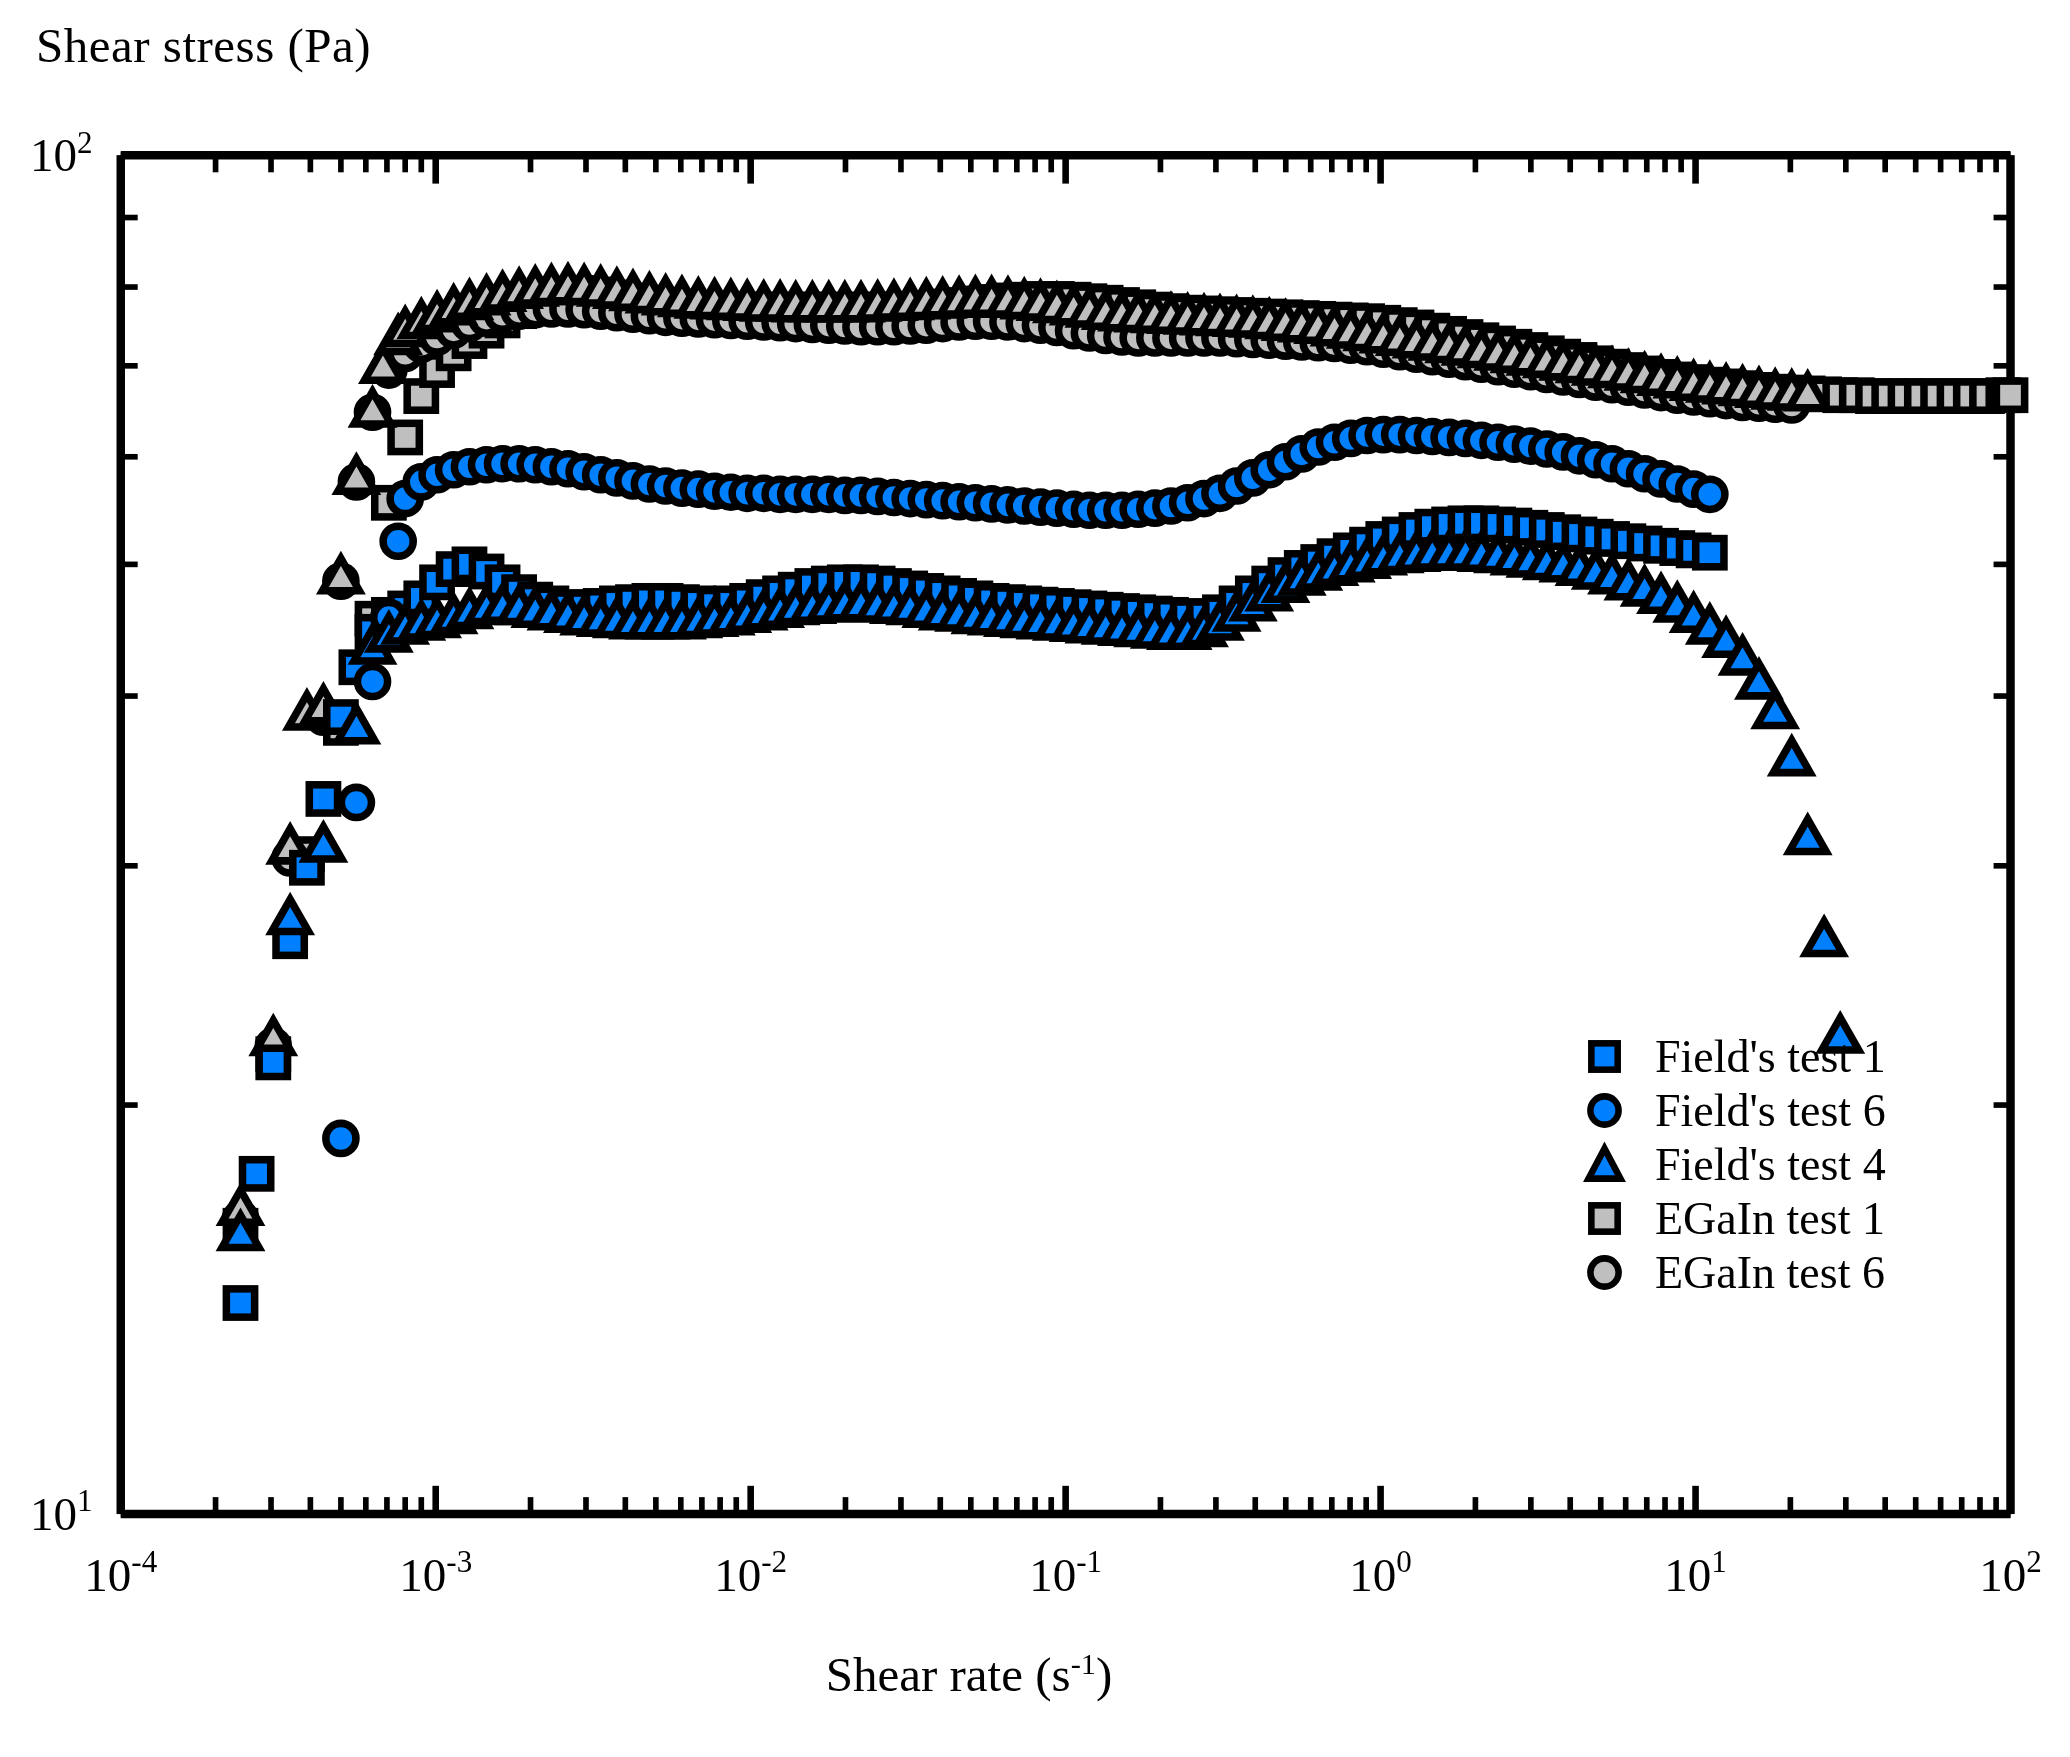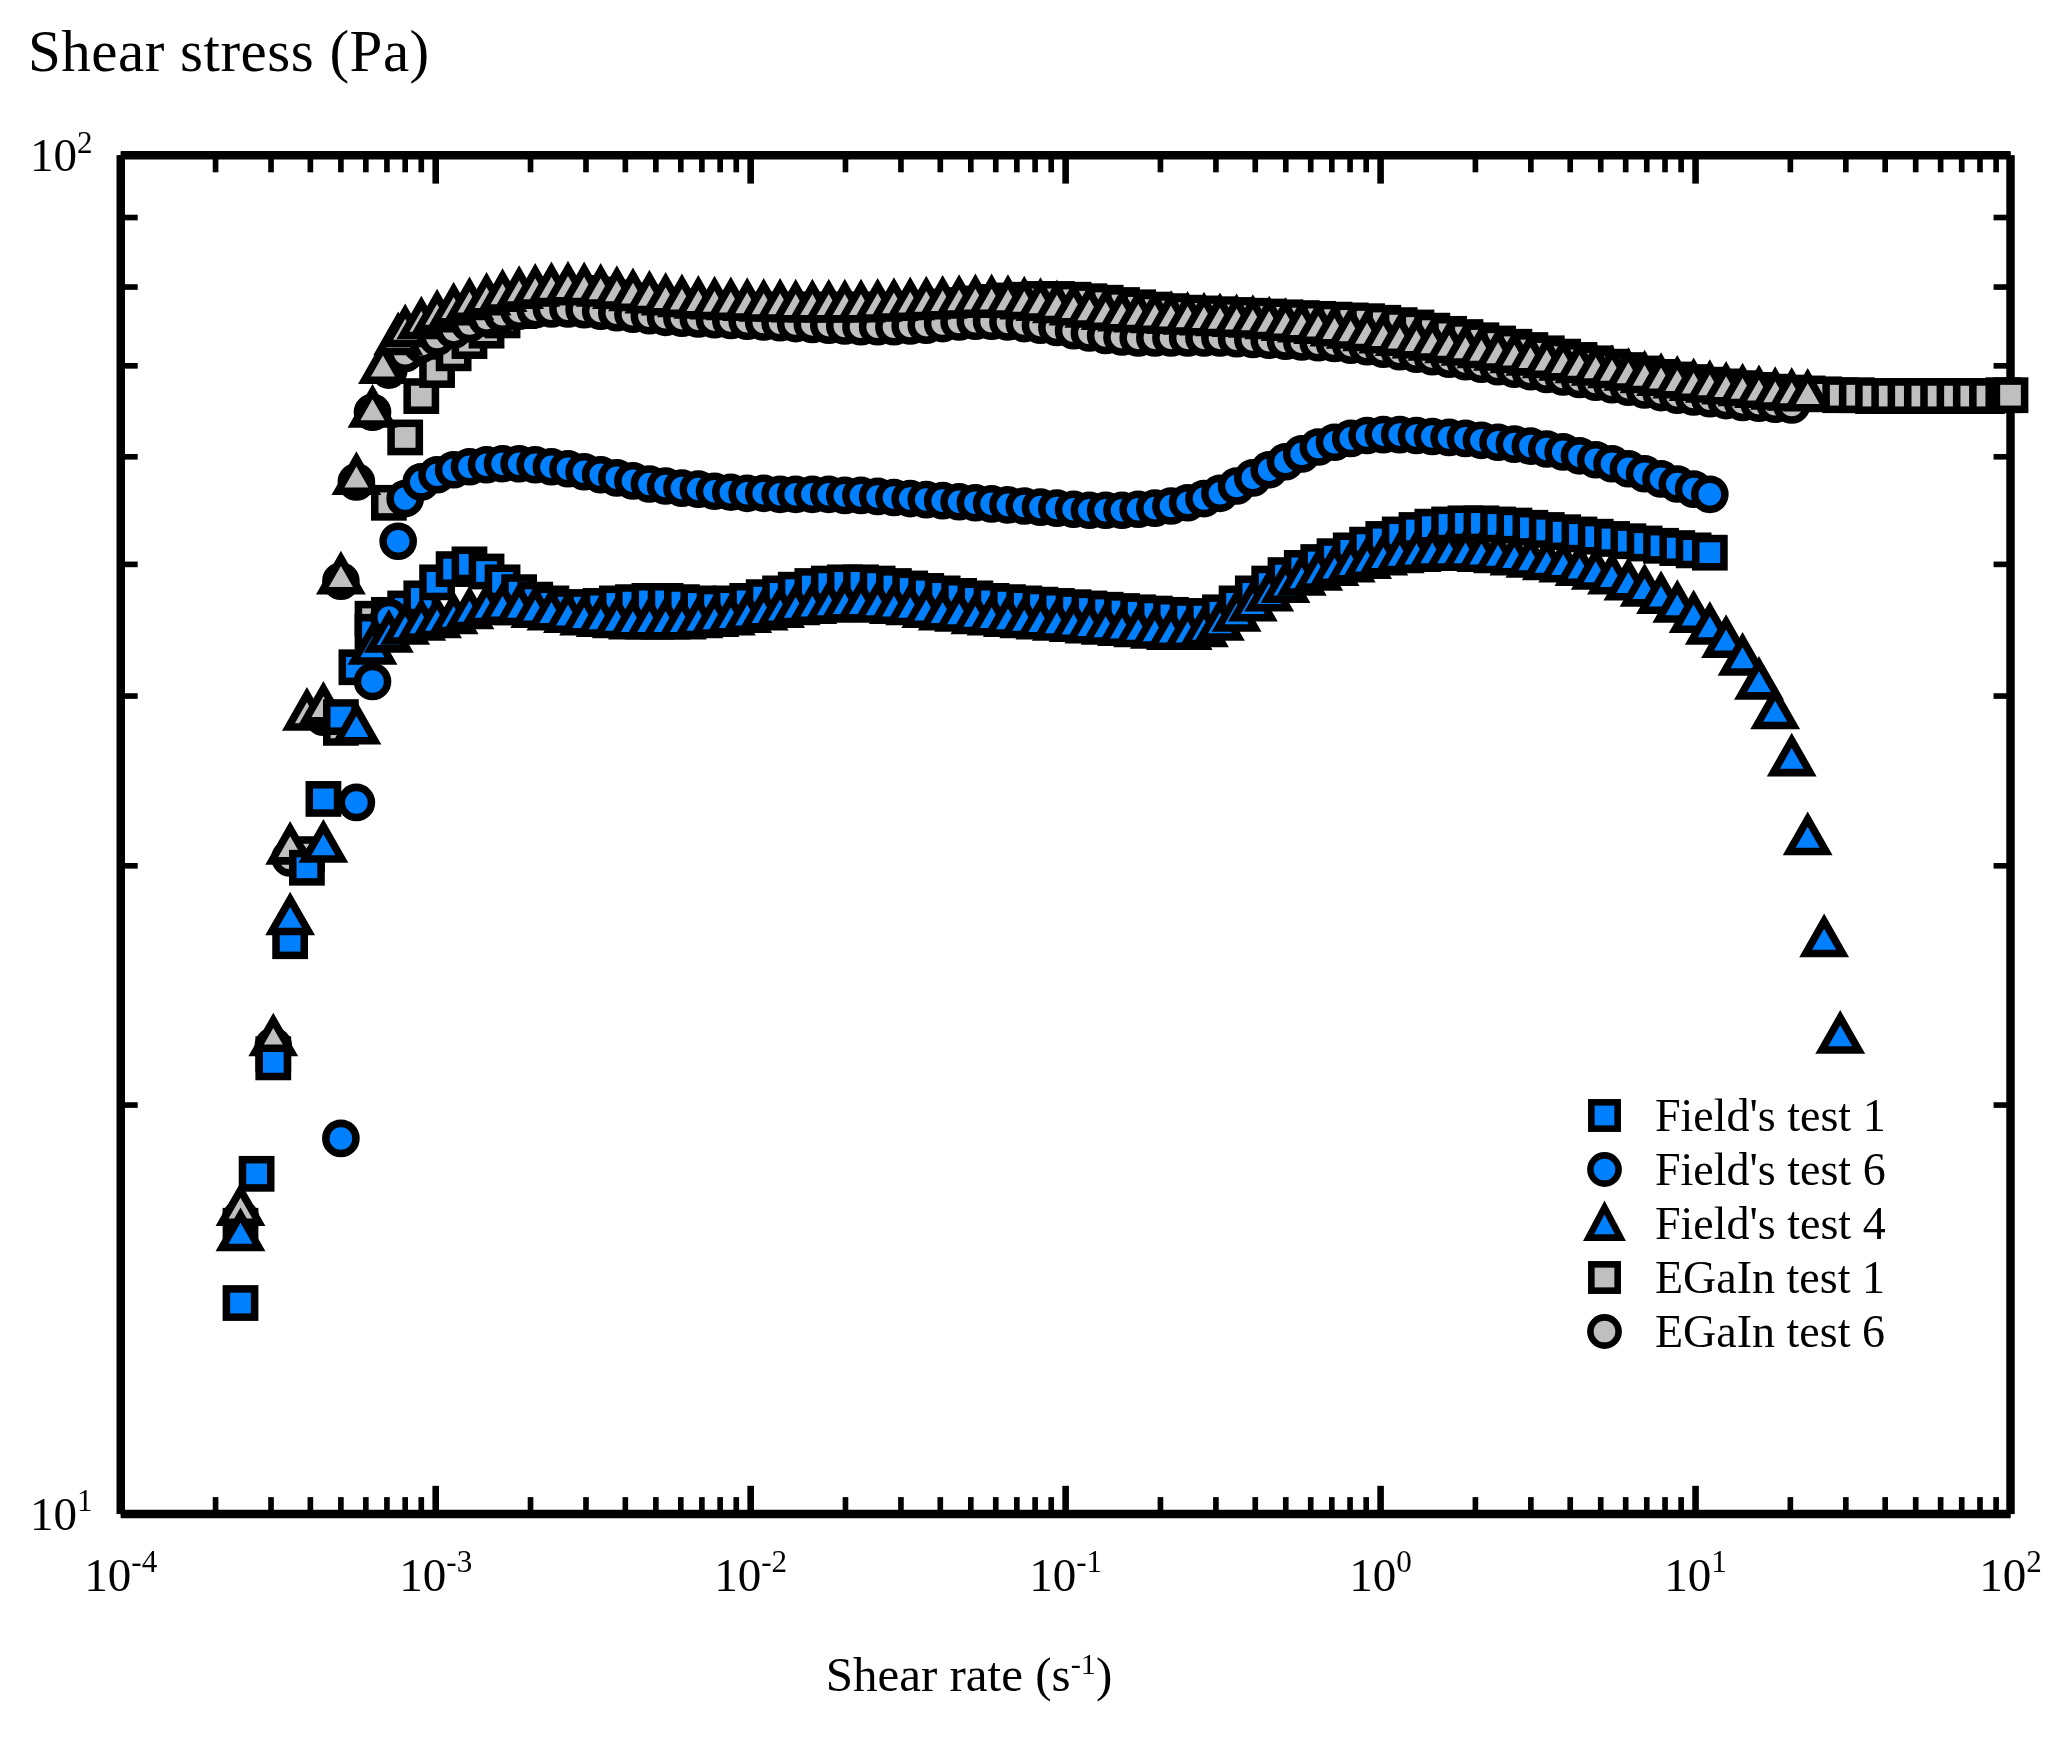--- a/index.html
+++ b/index.html
@@ -1,23 +1,23 @@
 <!DOCTYPE html>
 <html style="font-size:15px"><head>
 <meta charset="utf-8">
 <style>
   html,body{margin:0;padding:0;background:#ffffff;}
   body{width:2071px;height:1757px;font-family:"Liberation Serif",serif;color:#000;overflow:hidden;}
   #root{position:relative;width:2071px;height:1757px;}
-  #ylabel{position:absolute;left:28px;top:17px;font-size:59px;letter-spacing:0.5px;}
+  #ylabel{position:absolute;left:36px;top:17px;font-size:49px;letter-spacing:0.5px;}
   #xlabel{position:absolute;left:0;top:1646px;width:1938px;text-align:center;font-size:49px;}
   .sup{font-size:0.62em;vertical-align:super;line-height:0;}
   #plotsvg{position:absolute;left:0;top:0;}
   .ticklbl{font-family:"Liberation Serif",serif;font-size:50px;fill:#000;}
-  #legend{position:absolute;left:1574px;top:1088px;}
+  #legend{position:absolute;left:1574px;top:1029px;}
   .legrow{display:flex;align-items:center;height:54px;}
   .legmark{width:60px;display:flex;justify-content:center;align-items:center;}
   .legtxt{font-size:46px;margin-left:21px;white-space:nowrap;}
 </style>
 </head>
 <body>
 
 <div id="root">
 
   <div id="ylabel">Shear stress (Pa)</div>

